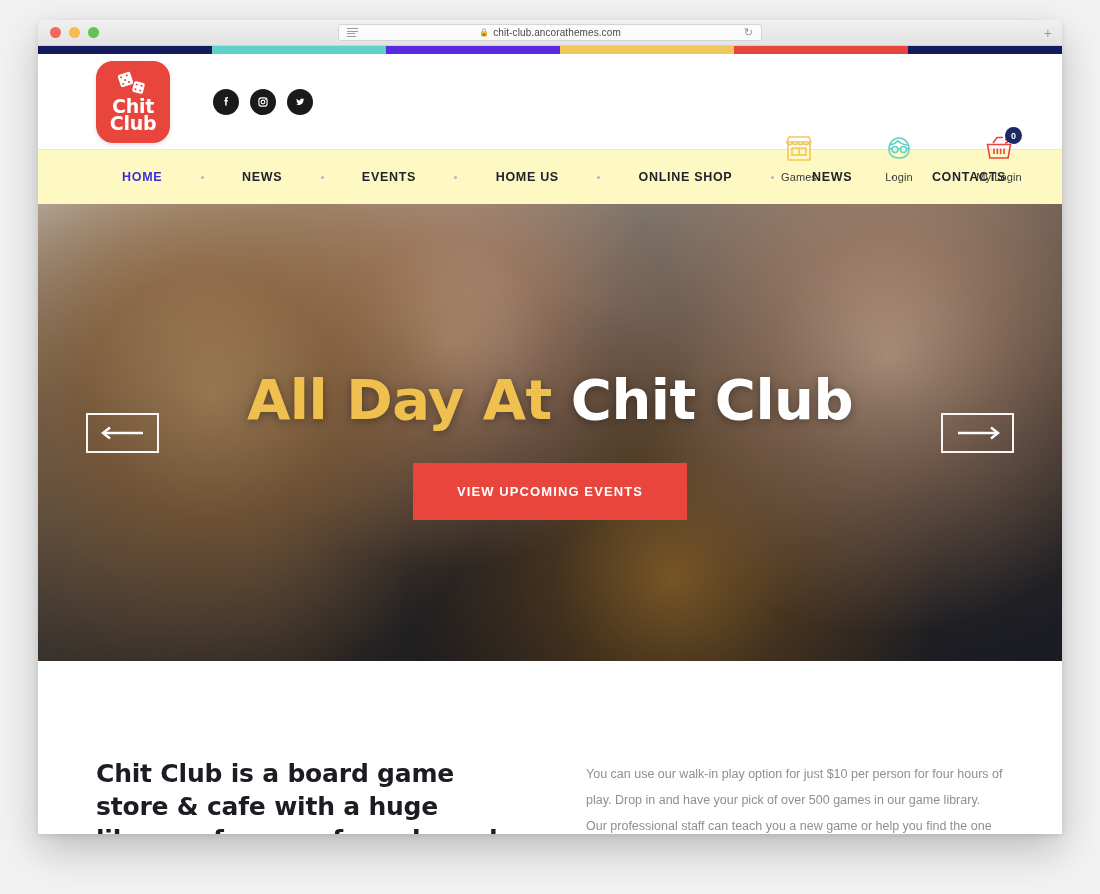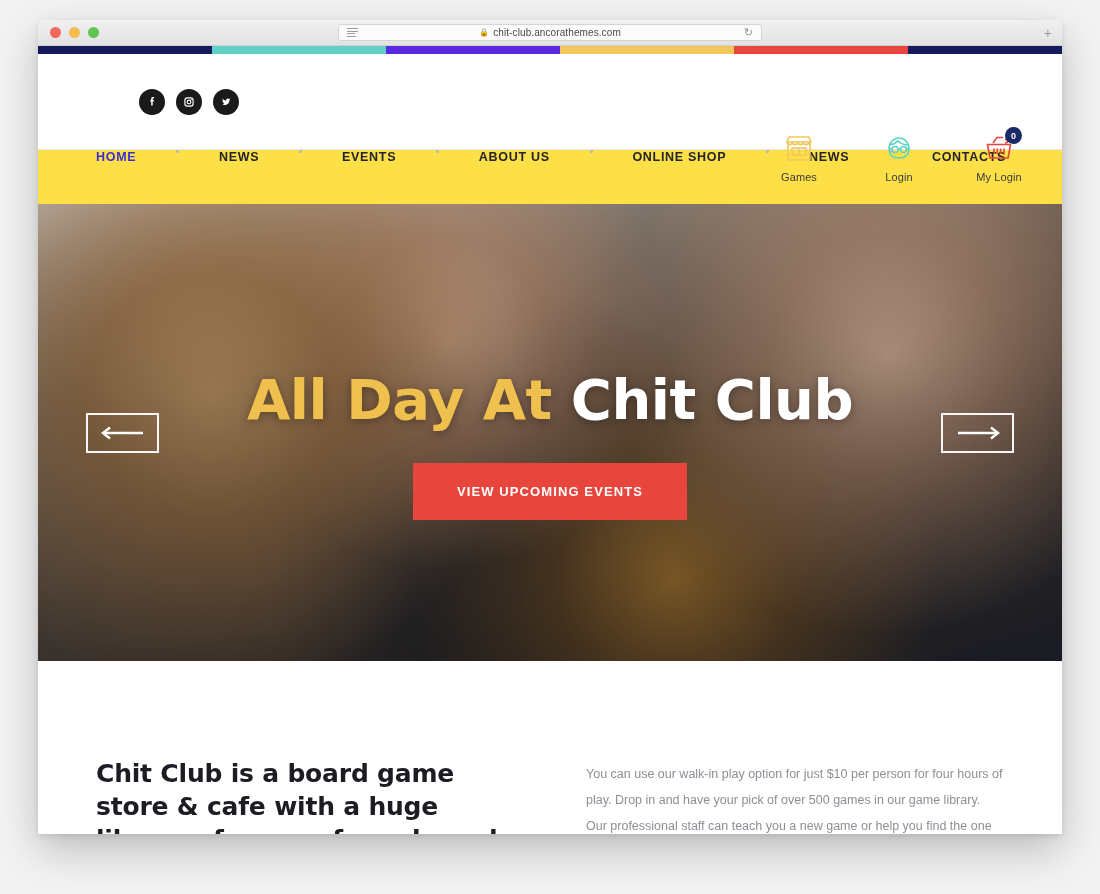--- a/index.html
+++ b/index.html
@@ -231,25 +231,25 @@
     font-size: 9px;
     font-weight: bold;
     display: flex;
     align-items: center;
     justify-content: center;
   }
 
   
   .main-nav {
     height: 55px;
-    background: #fde047;
+    background: #fef9c3;
     border-top: 1px solid #e6e6ea;
     display: flex;
-    align-items: flex-start;
-    padding-left: 58px;
+    align-items: center;
+    padding-left: 84px;
   }
   .nav-item {
     font-size: 12.5px;
     font-weight: bold;
     letter-spacing: 0.7px;
     color: #23232b;
     cursor: pointer;
     white-space: nowrap;
   }
   .nav-item.active { color: #3b2fd4; }
@@ -395,20 +395,39 @@
     <span class="stripe" style="background:#141b5e;width:17%"></span>
     <span class="stripe" style="background:#5fd1c6;width:17%"></span>
     <span class="stripe" style="background:#5a28de;width:17%"></span>
     <span class="stripe" style="background:#f2c75c;width:17%"></span>
     <span class="stripe" style="background:#e8453c;width:17%"></span>
     <span class="stripe" style="background:#141b5e;width:15%"></span>
   </div>
 
   <div class="site-header">
 
+    <div class="logo">
+      <div class="dice">
+        <span class="die die-a">
+          <span class="pip" style="left:2px;top:2px"></span>
+          <span class="pip" style="left:8px;top:2px"></span>
+          <span class="pip" style="left:5px;top:5.5px"></span>
+          <span class="pip" style="left:2px;top:9px"></span>
+          <span class="pip" style="left:8px;top:9px"></span>
+        </span>
+        <span class="die die-b">
+          <span class="pip" style="left:2px;top:2px"></span>
+          <span class="pip" style="left:7px;top:2px"></span>
+          <span class="pip" style="left:2px;top:7px"></span>
+          <span class="pip" style="left:7px;top:7px"></span>
+        </span>
+      </div>
+      <span class="logo-text">Chit</span>
+      <span class="logo-text">Club</span>
+    </div>
 
     <div class="social-icons">
       <span class="social-btn">
         <svg width="14" height="14" viewBox="0 0 24 24" fill="#fff">
             <path d="M15.3 8.4h-2.1V7c0-.6.4-.8.7-.8h1.4V3.6h-2c-2.2 0-2.7 1.7-2.7 2.7v2.1H9.2v2.8h1.4V18h2.6v-6.8h1.8l.3-2.8z"></path>
           </svg>
       </span>
       <span class="social-btn">
         <svg width="14" height="14" viewBox="0 0 24 24" fill="none" stroke="#fff" stroke-width="2">
           <rect x="5" y="5" width="14" height="14" rx="4"></rect>
@@ -479,21 +498,21 @@
         <i class="nav-sep"></i>
       </span>
     <span class="nav-item">NEWS</span>
     <span class="nav-sep-wrap">
         <i class="nav-sep"></i>
       </span>
     <span class="nav-item">EVENTS</span>
     <span class="nav-sep-wrap">
         <i class="nav-sep"></i>
       </span>
-    <span class="nav-item">ABOUT US</span>
+    <span class="nav-item">HOME US</span>
     <span class="nav-sep-wrap">
         <i class="nav-sep"></i>
       </span>
     <span class="nav-item">ONLINE SHOP</span>
     <span class="nav-sep-wrap">
         <i class="nav-sep"></i>
       </span>
     <span class="nav-item">NEWS</span>
     <span class="nav-sep-wrap">
         <i class="nav-sep"></i>

